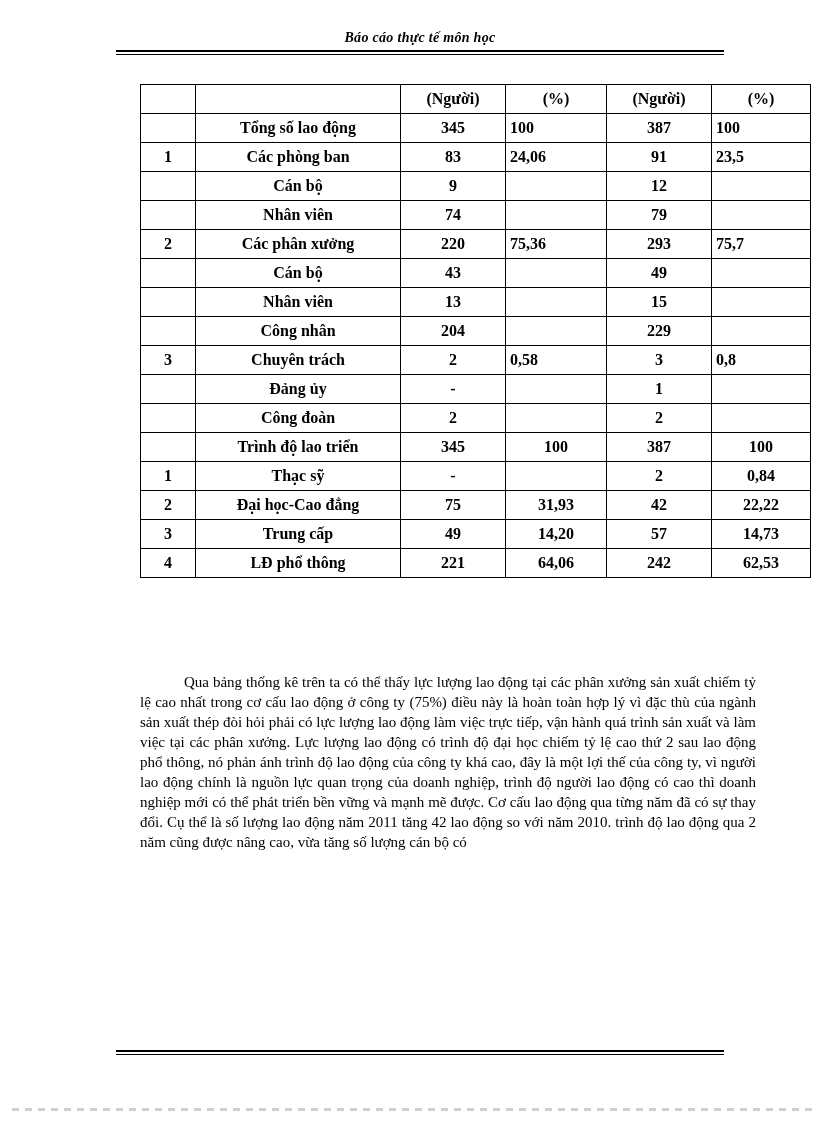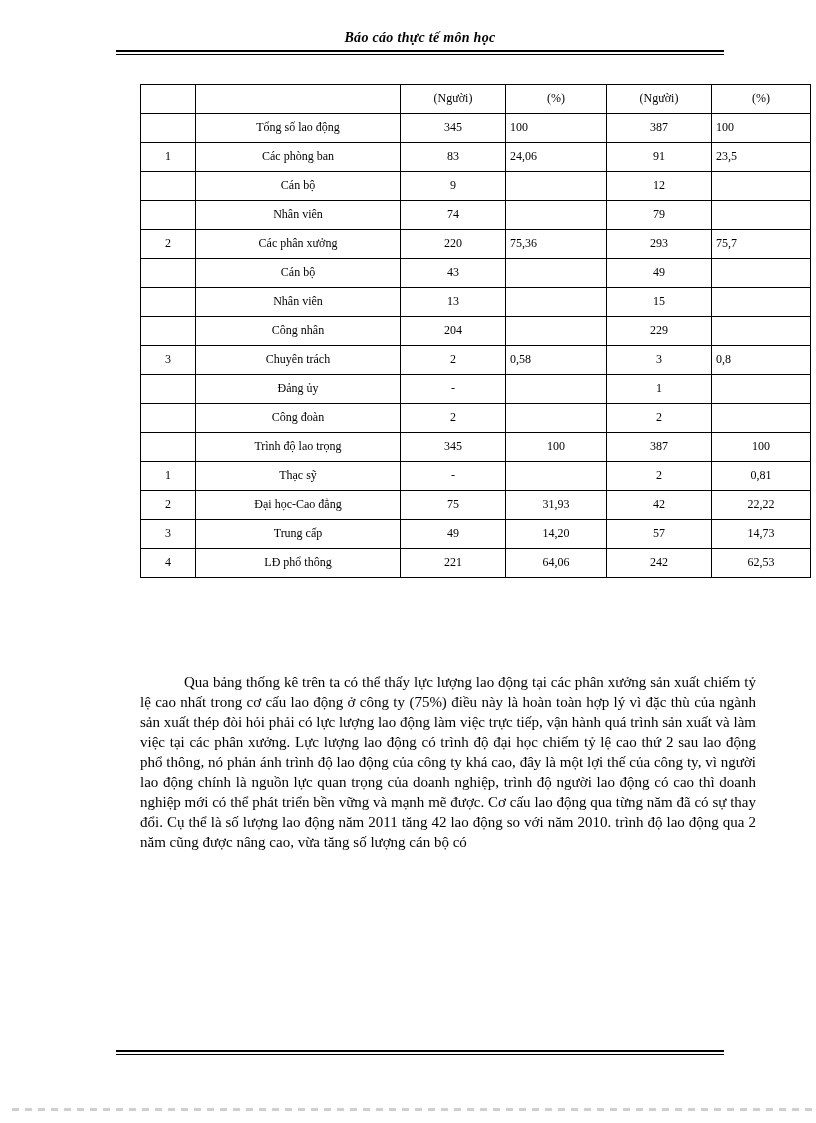--- a/index.html
+++ b/index.html
@@ -49,21 +49,22 @@
   .table-wrap {
     position: absolute;
     left: 128px;
     top: 84px;
     width: 616px;
   }
   table.data {
     border-collapse: collapse;
     width: 616px;
     table-layout: fixed;
-    font-size: 12px;
+    font-size: 16px;
+    font-weight: bold;
   }
   table.data td {
     border: 1px solid #000;
     height: 24px;
     padding: 2px 4px;
     vertical-align: middle;
     line-height: 1.15;
   }
   .col-idx   { width: 46px;  text-align: center; }
   .col-name  { width: 196px; text-align: center; }
@@ -233,33 +234,33 @@
         <tr>
           <td class="col-idx"></td>
           <td class="col-name">Công đoàn</td>
           <td class="col-n1">2</td>
           <td class="col-p1"></td>
           <td class="col-n2">2</td>
           <td class="col-p2"></td>
         </tr>
         <tr>
           <td class="col-idx"></td>
-          <td class="col-name">Trình độ lao trọng</td>
+          <td class="col-name">Trình độ lao triển</td>
           <td class="col-n1">345</td>
           <td class="col-p1 center">100</td>
           <td class="col-n2">387</td>
           <td class="col-p2 center">100</td>
         </tr>
         <tr>
           <td class="col-idx">1</td>
           <td class="col-name">Thạc sỹ</td>
           <td class="col-n1">-</td>
           <td class="col-p1 center"></td>
           <td class="col-n2">2</td>
-          <td class="col-p2 center">0,81</td>
+          <td class="col-p2 center">0,84</td>
         </tr>
         <tr>
           <td class="col-idx">2</td>
           <td class="col-name">Đại học-Cao đẳng</td>
           <td class="col-n1">75</td>
           <td class="col-p1 center">31,93</td>
           <td class="col-n2">42</td>
           <td class="col-p2 center">22,22</td>
         </tr>
         <tr>

